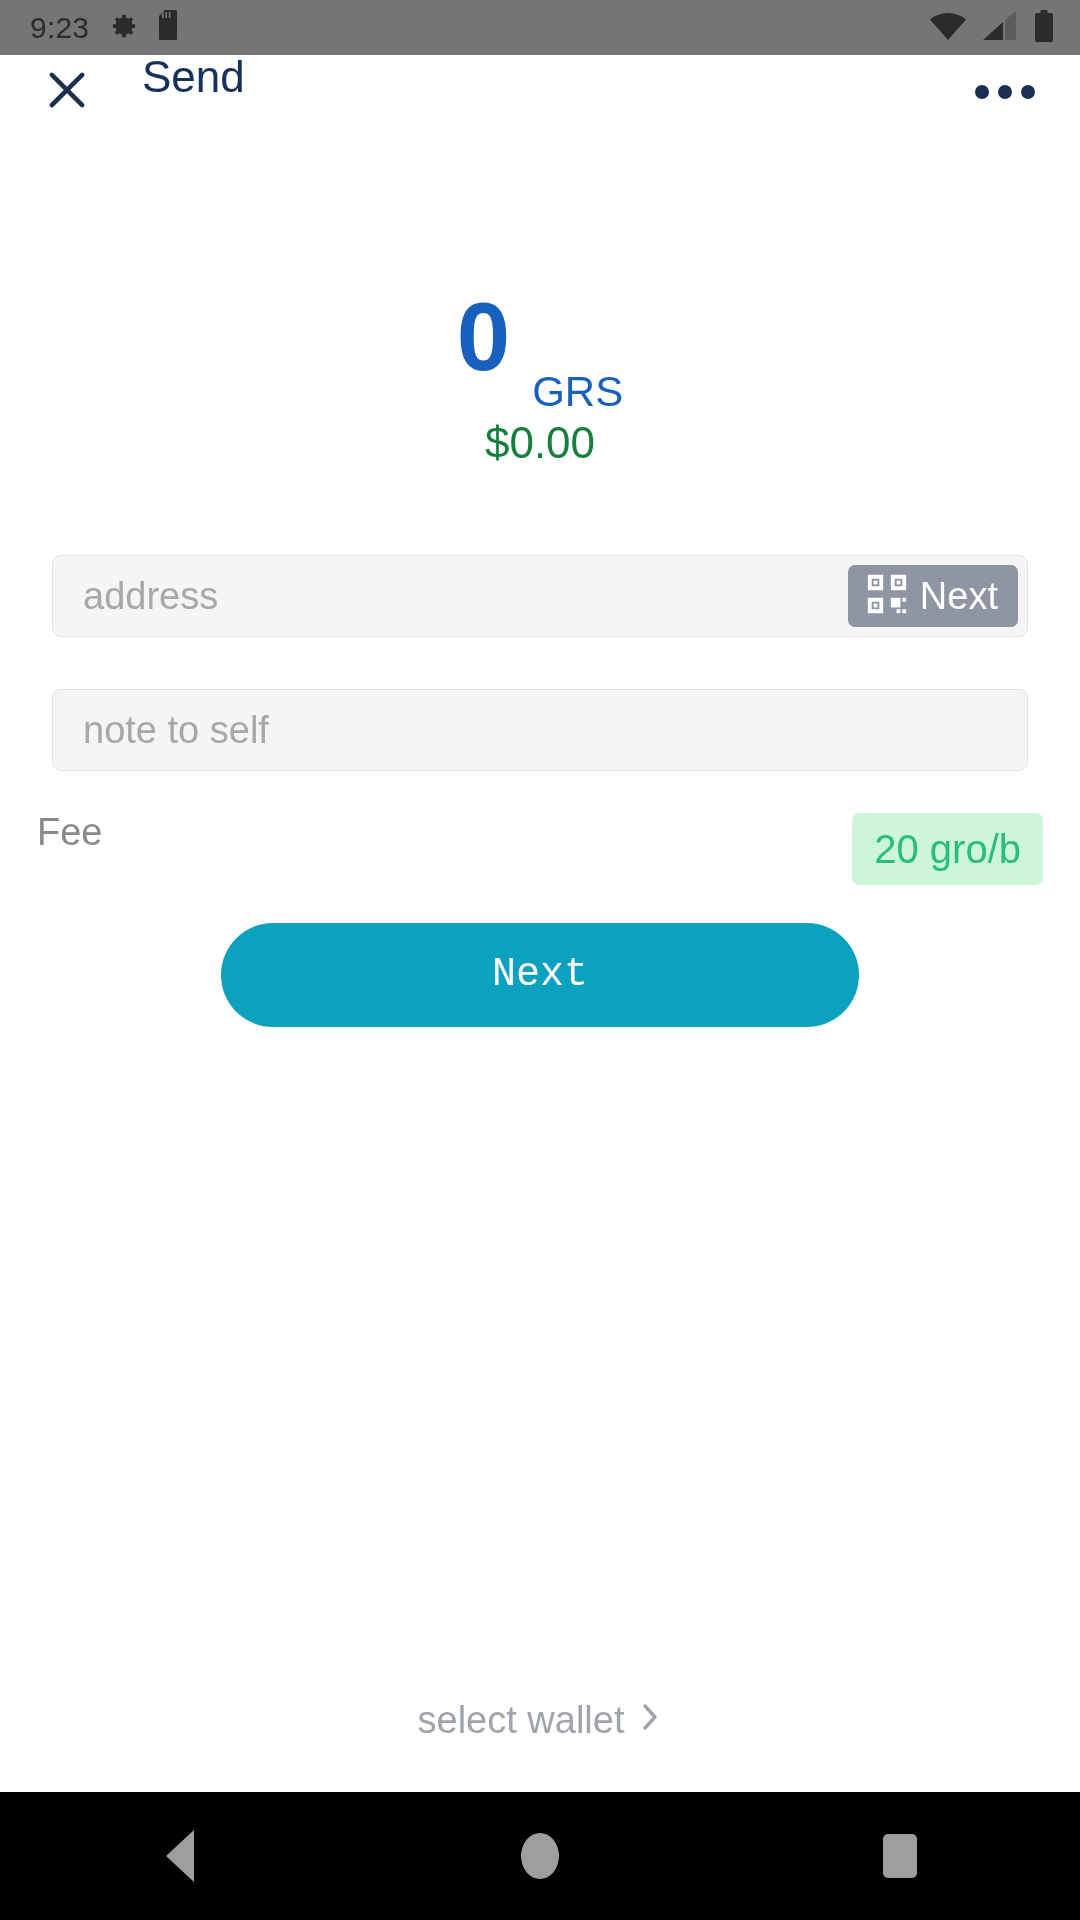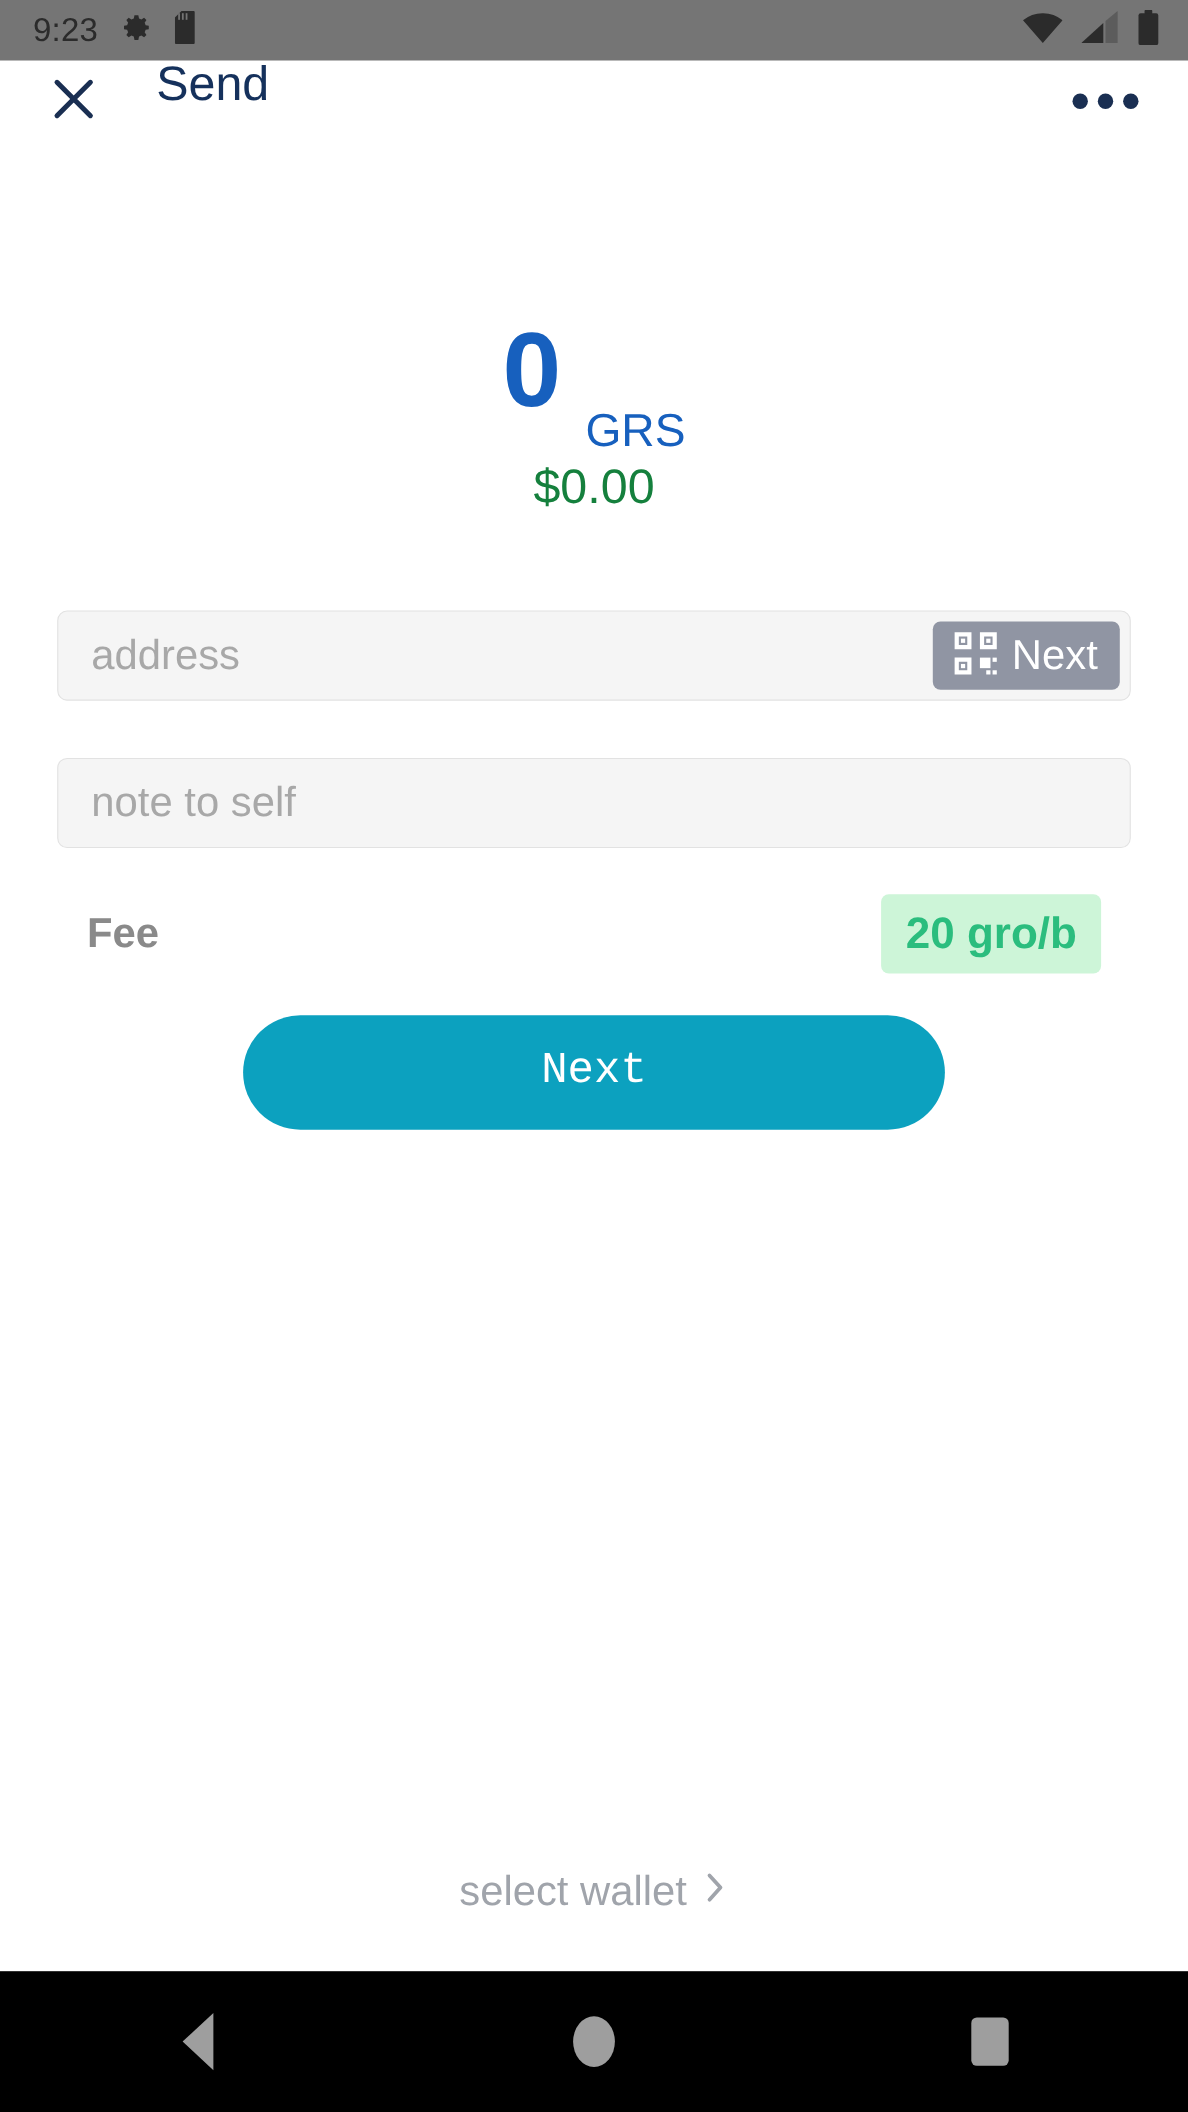--- a/index.html
+++ b/index.html
@@ -153,25 +153,23 @@
   }
   .scan-label {
     color: #ffffff;
     font-size: 38px;
     line-height: 1;
   }
 
   
   .fee-row {
     margin-top: 42px;
-    padding: 0 79px;
-    display: flex;
-    align-items: center;
-    flex: 0 0 auto;
-    font-weight: bold;
+    padding: 0 37px;
+    display: flex;
+    flex: 0 0 auto;
   }
   .fee-label {
     color: #8a8a8a;
     font-size: 38px;
     line-height: 1;
   }
   .fee-spacer { flex: 1 1 auto; }
   .fee-badge {
     background: #cdf5d8;
     border-radius: 7px;

